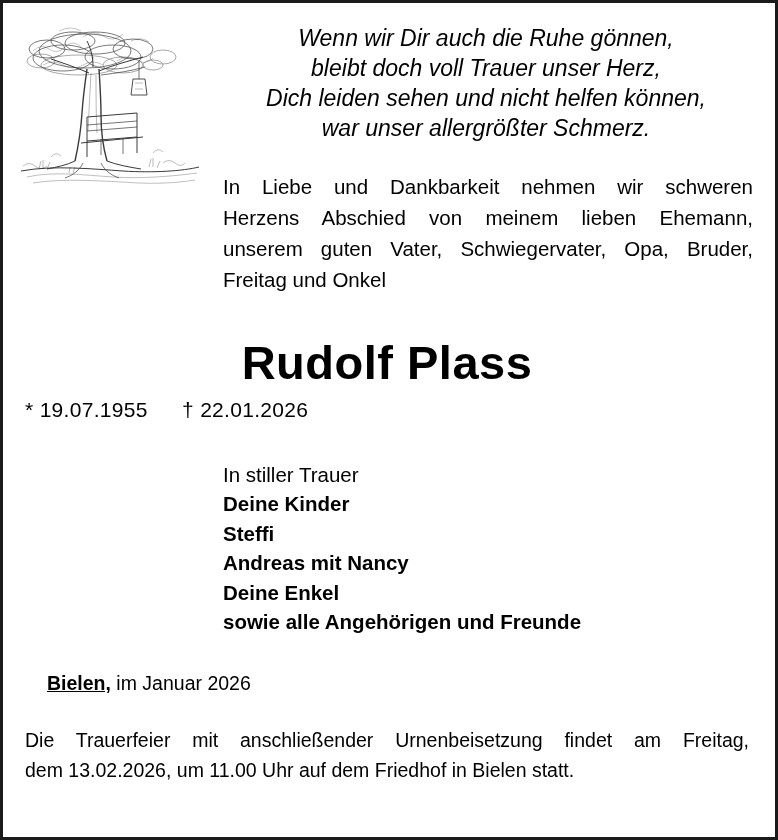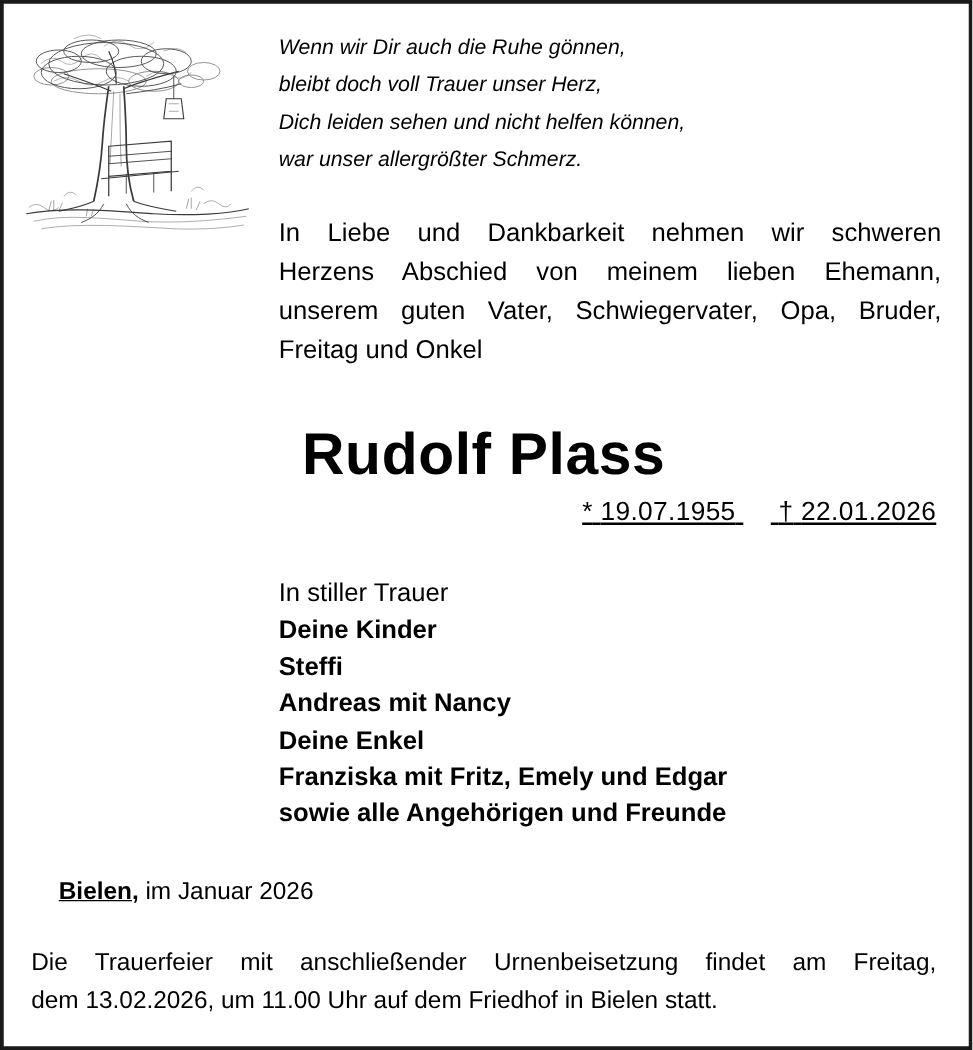--- a/index.html
+++ b/index.html
@@ -35,23 +35,24 @@
     top: 18px;
     width: 192px;
     height: 170px;
   }
 
   
   .poem {
     margin: 0 0 0 198px;
     padding-top: 6px;
     font-style: italic;
-    font-size: 17px;
+    font-size: 23px;
     line-height: 30px;
     font-weight: normal;
+    text-align: center;
   }
   .poem div {
     white-space: nowrap;
   }
 
   
   .intro {
     margin: 28px 0 0 198px;
     width: 530px;
     font-size: 20.5px;
@@ -66,24 +67,23 @@
   
   .name {
     margin-top: 40px;
     text-align: center;
     font-size: 47px;
     font-weight: bold;
     letter-spacing: 0.5px;
   }
   .dates {
     margin-top: 8px;
-    text-align: right;
+    text-align: left;
     font-size: 21px;
     letter-spacing: 0.3px;
-    text-decoration: underline;
   }
   .dates .gap {
     display: inline-block;
     width: 22px;
   }
 
   
   .mourners {
     margin: 38px 0 0 198px;
     font-size: 20.5px;
@@ -223,21 +223,20 @@
       <span>†</span>
       <span>22.01.2026</span>
     </div>
 
     <div class="mourners">
       <div class="plain">In stiller Trauer</div>
       <div class="strong">Deine Kinder</div>
       <div class="strong">Steffi</div>
       <div class="strong">Andreas mit Nancy</div>
       <div class="strong">Deine Enkel</div>
-      <div class="strong">Franziska mit Fritz, Emely und Edgar</div>
       <div class="strong">sowie alle Angehörigen und Freunde</div>
     </div>
 
     <div class="placeline">
       <span class="place">Bielen,</span><span> im Januar 2026</span>
     </div>
 
     <div class="footer">
       <div style="text-align:justify; text-align-last:justify;">Die Trauerfeier mit anschließender Urnenbeisetzung findet am Freitag,</div>
       <div class="lastline">dem 13.02.2026, um 11.00 Uhr auf dem Friedhof in Bielen statt.</div>

